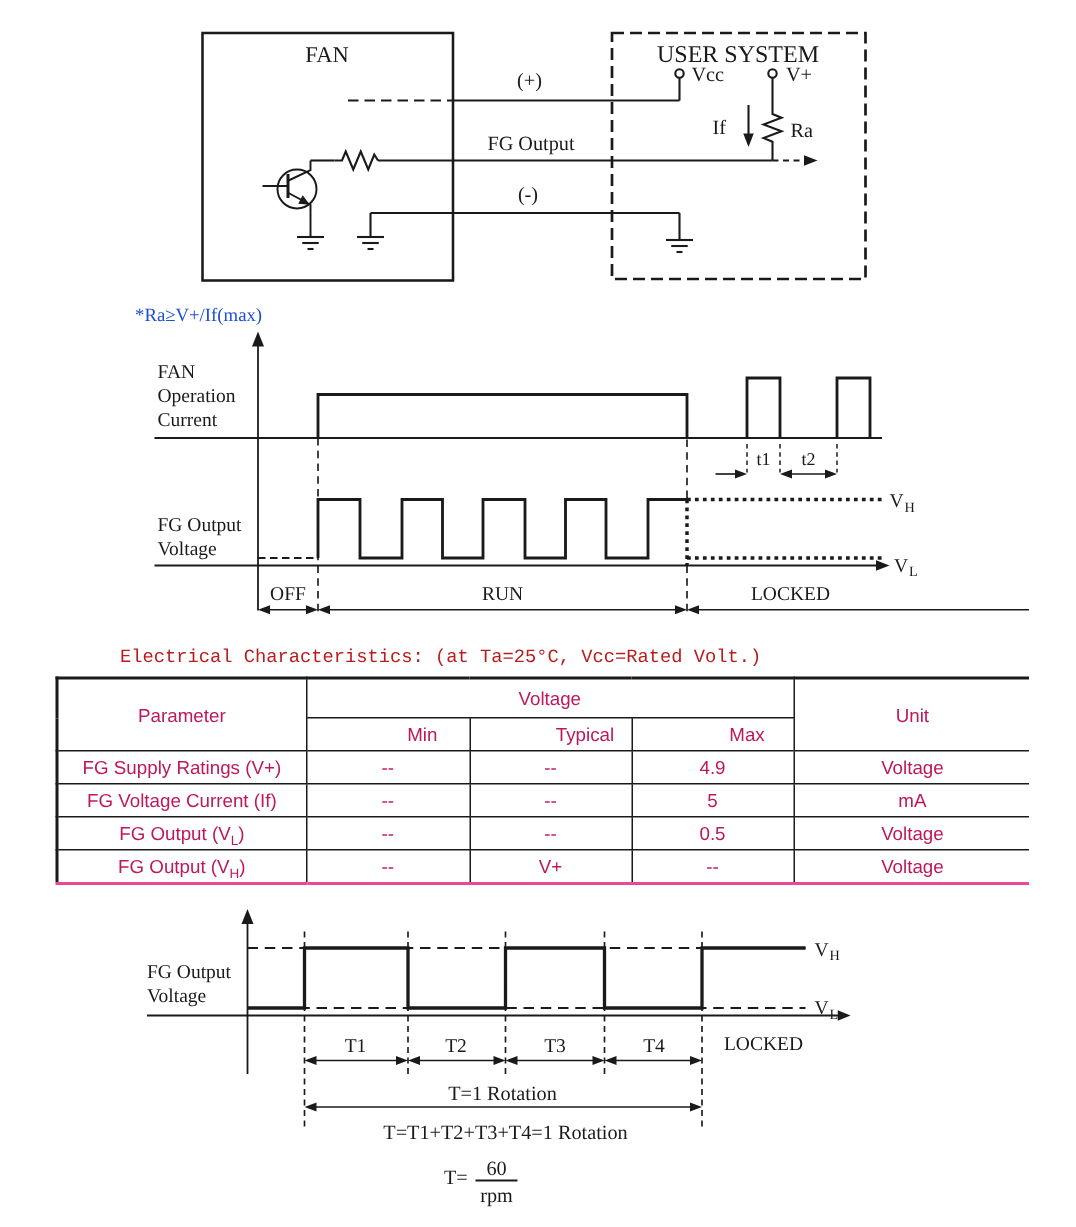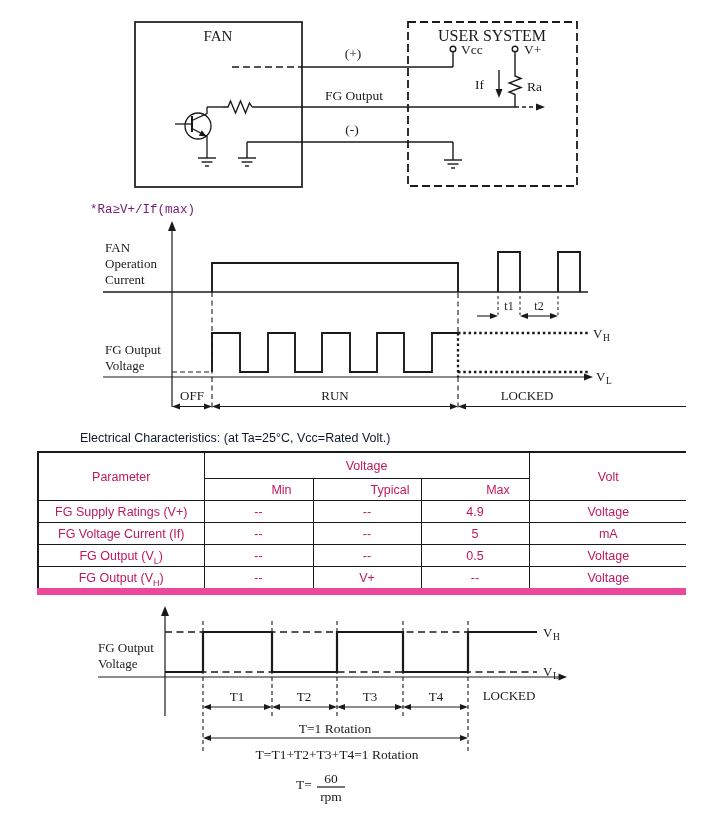--- a/index.html
+++ b/index.html
@@ -4,40 +4,40 @@
 <style>
   html,body{margin:0;padding:0;background:#ffffff;}
   .page{
     position:relative;width:686px;height:818px;background:#ffffff;
     font-family:"Liberation Serif","DejaVu Serif",serif;color:#1a1a1a;overflow:hidden;
   }
   .layer{position:absolute;left:0;top:0;}
   svg text{fill:#1a1a1a;font-family:"Liberation Serif","DejaVu Serif",serif;}
   .note{
     position:absolute;left:90px;top:203px;font-size:12.5px;
-    font-family:Liberation Mono, monospace;color:#701a75;
+    font-family:Liberation Serif, serif;color:#1d4ed8;
   }
   .ec-title{
     position:absolute;left:80px;top:431px;font-size:12.5px;
-    font-family:Liberation Sans, sans-serif;color:#0f172a;
+    font-family:Liberation Mono, monospace;color:#b91c1c;
   }
   table.ec-table{
     position:absolute;left:37px;top:451px;width:650px;
     border-collapse:collapse;table-layout:fixed;
     font-family:"Liberation Sans","DejaVu Sans",sans-serif;font-size:12.5px;color:#be185d;
     border:2.5px solid #1a1a1a;
   }
   table.ec-table th,table.ec-table td{
     border:1.5px solid #1a1a1a;text-align:center;vertical-align:middle;
     font-weight:normal;padding:0 2px;
   }
   table.ec-table thead tr:first-child th{height:25px;}
   table.ec-table thead tr:last-child th{height:21px;padding-left:48px;}
   table.ec-table tbody td{height:21px;}
-  table.ec-table tbody tr:last-child td{border-bottom:7px solid #ec4899;margin-top:12px;}
+  table.ec-table tbody tr:last-child td{border-bottom:2px solid #ec4899;margin-top:12px;}
   table.ec-table sub{font-size:9px;line-height:0;}
 </style>
 </head>
 <body>
 
 <div class="page">
 
   <svg class="layer" width="717" height="818" viewBox="0 0 717 818">
 
     <g stroke="#1a1a1a" fill="none" stroke-width="1.4">
@@ -245,21 +245,21 @@
       <col style="width:166px">
         <col style="width:109px">
         <col style="width:108px">
         <col style="width:108px">
         <col style="width:159px">
     </colgroup>
     <thead>
       <tr>
         <th rowspan="2">Parameter</th>
         <th colspan="3">Voltage</th>
-        <th rowspan="2">Volt</th>
+        <th rowspan="2">Unit</th>
       </tr>
       <tr>
         <th>Min</th>
         <th>Typical</th>
         <th>Max</th>
       </tr>
     </thead>
     <tbody>
       <tr>
         <td><span>FG Supply Ratings (V+)</span><sub></sub><span></span></td>

